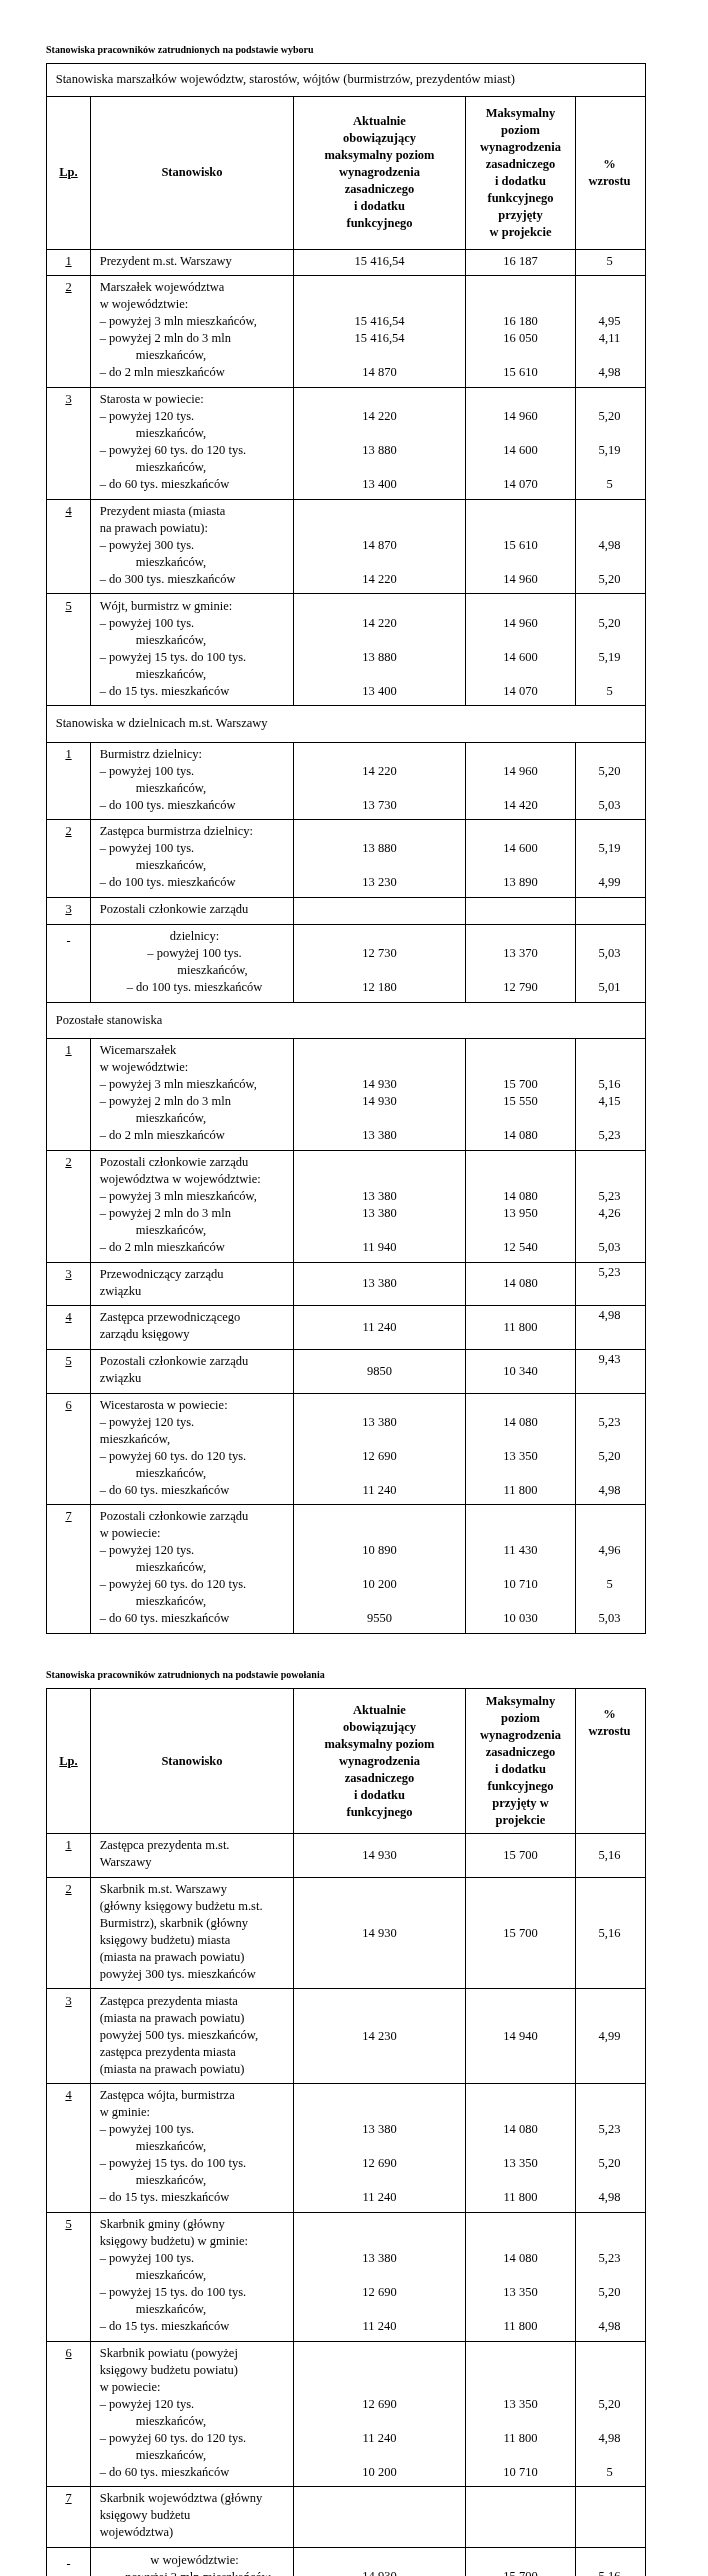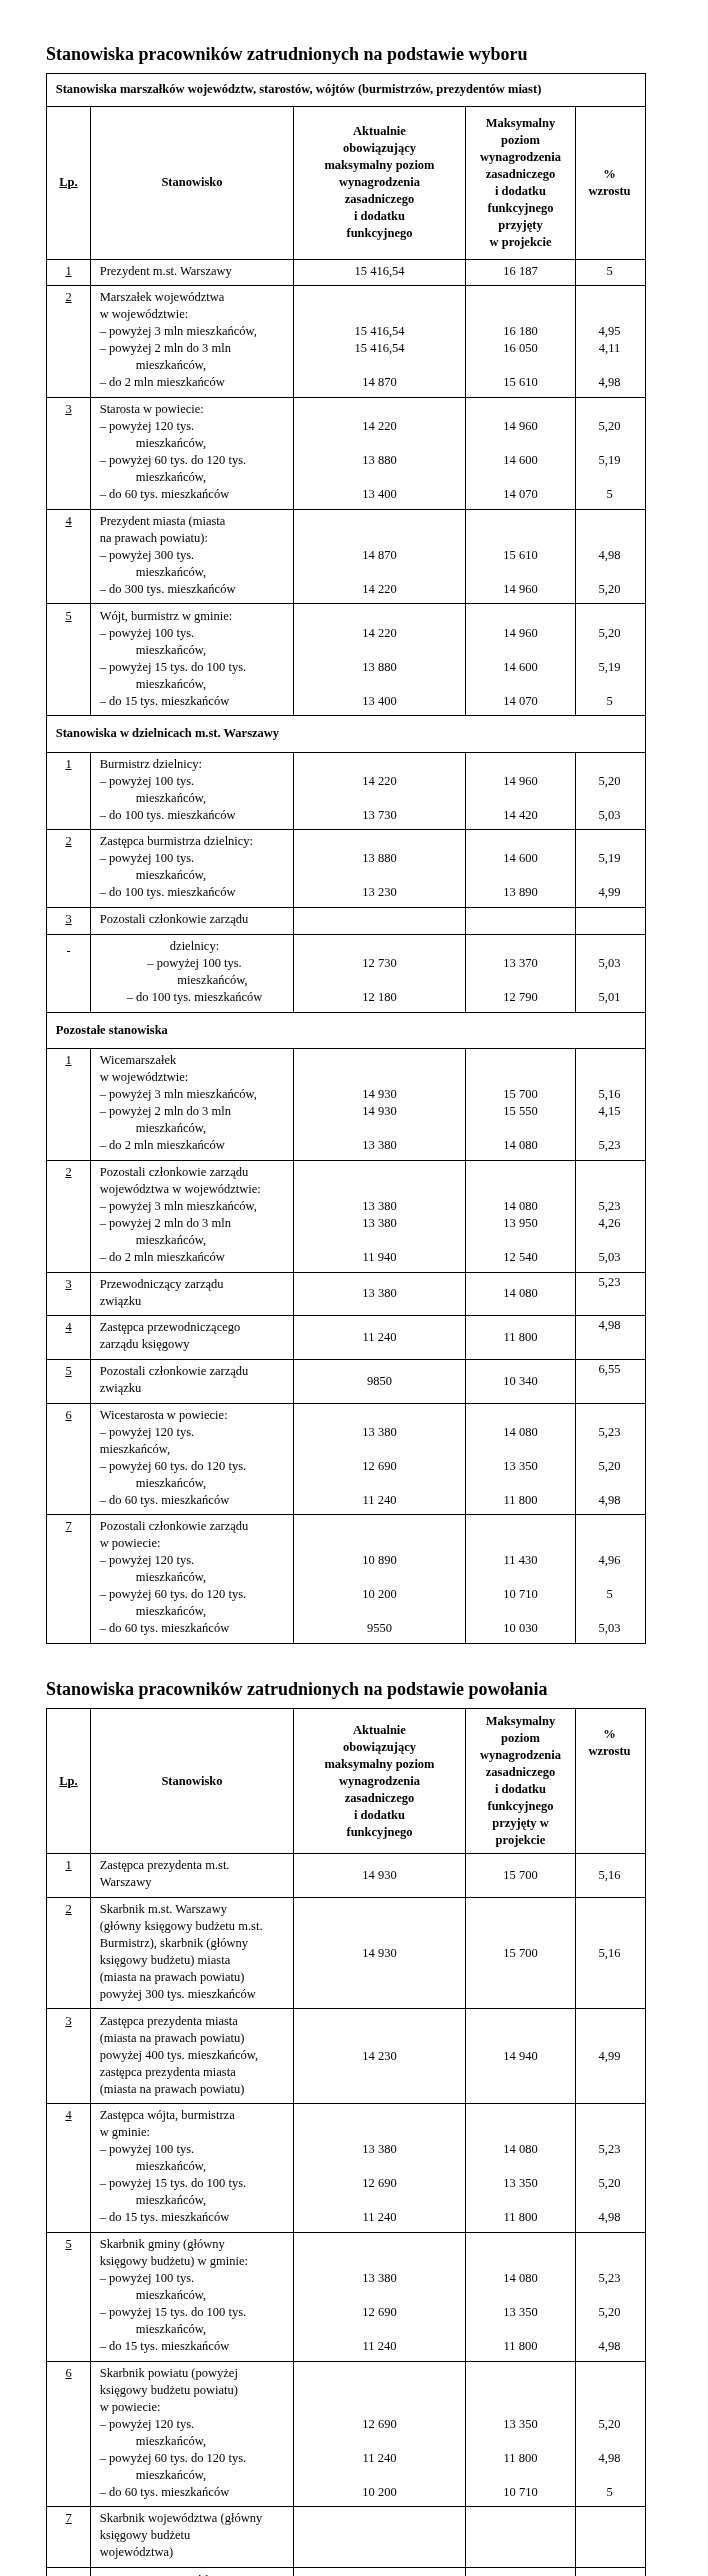--- a/index.html
+++ b/index.html
@@ -2,26 +2,26 @@
 <html lang="pl" style="font-size:10px"><head>
 <meta charset="utf-8">
 <style>
   html,body{margin:0;padding:0;background:#fff;}
   body{
     width:709px;min-height:2576px;
     font-family:"Liberation Serif","DejaVu Serif",serif;
     color:#000;font-size:12.5px;
   }
   .page{padding:44px 0 0 46px;}
-  .doc-title{font-weight:bold;font-size:18px;margin:0 0 8px 0;}
+  .doc-title{font-weight:bold;font-size:10px;margin:0 0 8px 0;}
   .title2{margin-top:35px;}
   .tbl{width:600px;border:1.9px solid #000;box-sizing:border-box;}
   .row{display:grid;grid-template-columns:43px 203px 172px 110px 68px;border-top:1.2px solid #000;}
   .tbl > .row:first-child{border-top:none;}
-  .sec-row{display:block;border-top:1.9px solid #000;padding:8.7px 8.7px 9.3px 8.7px;font-weight:bold;}
+  .sec-row{display:block;border-top:1.9px solid #000;padding:8.7px 8.7px 9.3px 8.7px;font-weight:normal;}
   .tbl > .sec-row:first-child{border-top:none;padding:6.8px 8.7px 7.5px 8.7px;}
   .sec-row + .row{border-top-width:1.9px;}
   .sec-title{max-width:548px;line-height:17.4px;}
   .cell{border-left:1.2px solid #000;box-sizing:border-box;min-width:0;}
   .cell:first-child{border-left:none;text-decoration:underline;}
   .line,.vline{height:17px;line-height:17px;white-space:nowrap;overflow:visible;}
   .ind{padding-left:36px;}
   .c-lp{padding-top:3.1px;text-align:center;}
   .c-label{padding:3.1px 3.7px 5.6px 8.7px;}
   .c-v{padding:3.1px 0 5.6px 0;text-align:center;}
@@ -461,21 +461,21 @@
           <div class="line">Pozostali członkowie zarządu</div>
           <div class="line">związku</div>
         </div>
         <div class="cell c-v vcenter">
           <span>9850</span>
         </div>
         <div class="cell c-v vcenter">
           <span>10 340</span>
         </div>
         <div class="cell c-v gtop">
-          <span>6,55</span>
+          <span>9,43</span>
         </div>
       </div>
       <div class="row t-row">
         <div class="cell c-lp">
           <div class="line">6</div>
         </div>
         <div class="cell c-label">
           <div class="line">Wicestarosta w powiecie:</div>
           <div class="line">– powyżej 120 tys.</div>
           <div class="line">mieszkańców,</div>
@@ -619,21 +619,21 @@
           <span>5,16</span>
         </div>
       </div>
       <div class="row t-row">
         <div class="cell c-lp">
           <div class="line">3</div>
         </div>
         <div class="cell c-label">
           <div class="line">Zastępca prezydenta miasta</div>
           <div class="line">(miasta na prawach powiatu)</div>
-          <div class="line">powyżej 400 tys. mieszkańców,</div>
+          <div class="line">powyżej 500 tys. mieszkańców,</div>
           <div class="line">zastępca prezydenta miasta</div>
           <div class="line">(miasta na prawach powiatu)</div>
         </div>
         <div class="cell c-v vcenter">
           <span>14 230</span>
         </div>
         <div class="cell c-v vcenter">
           <span>14 940</span>
         </div>
         <div class="cell c-v vcenter">

